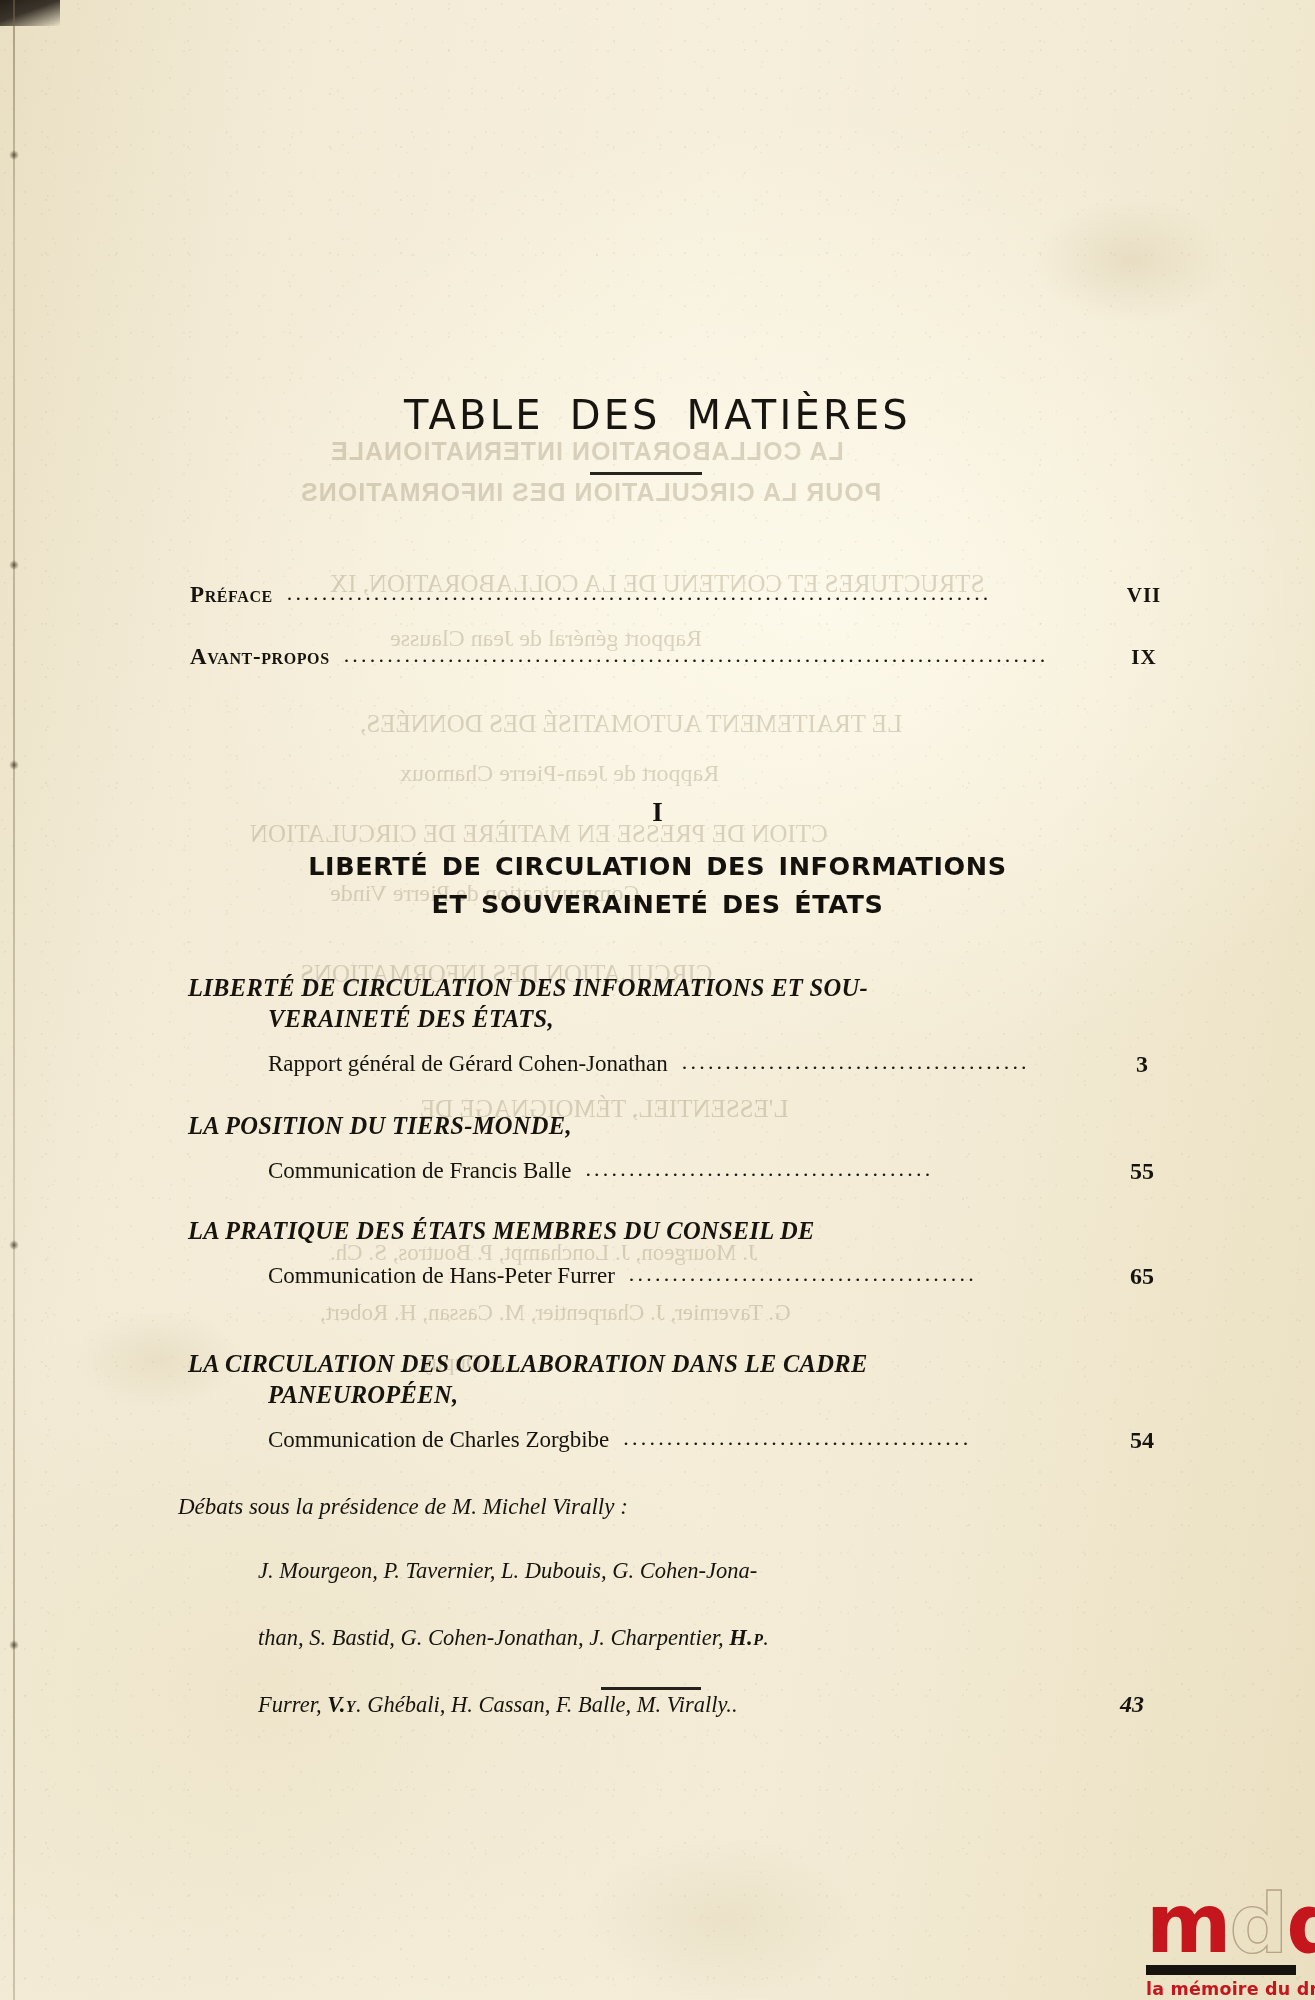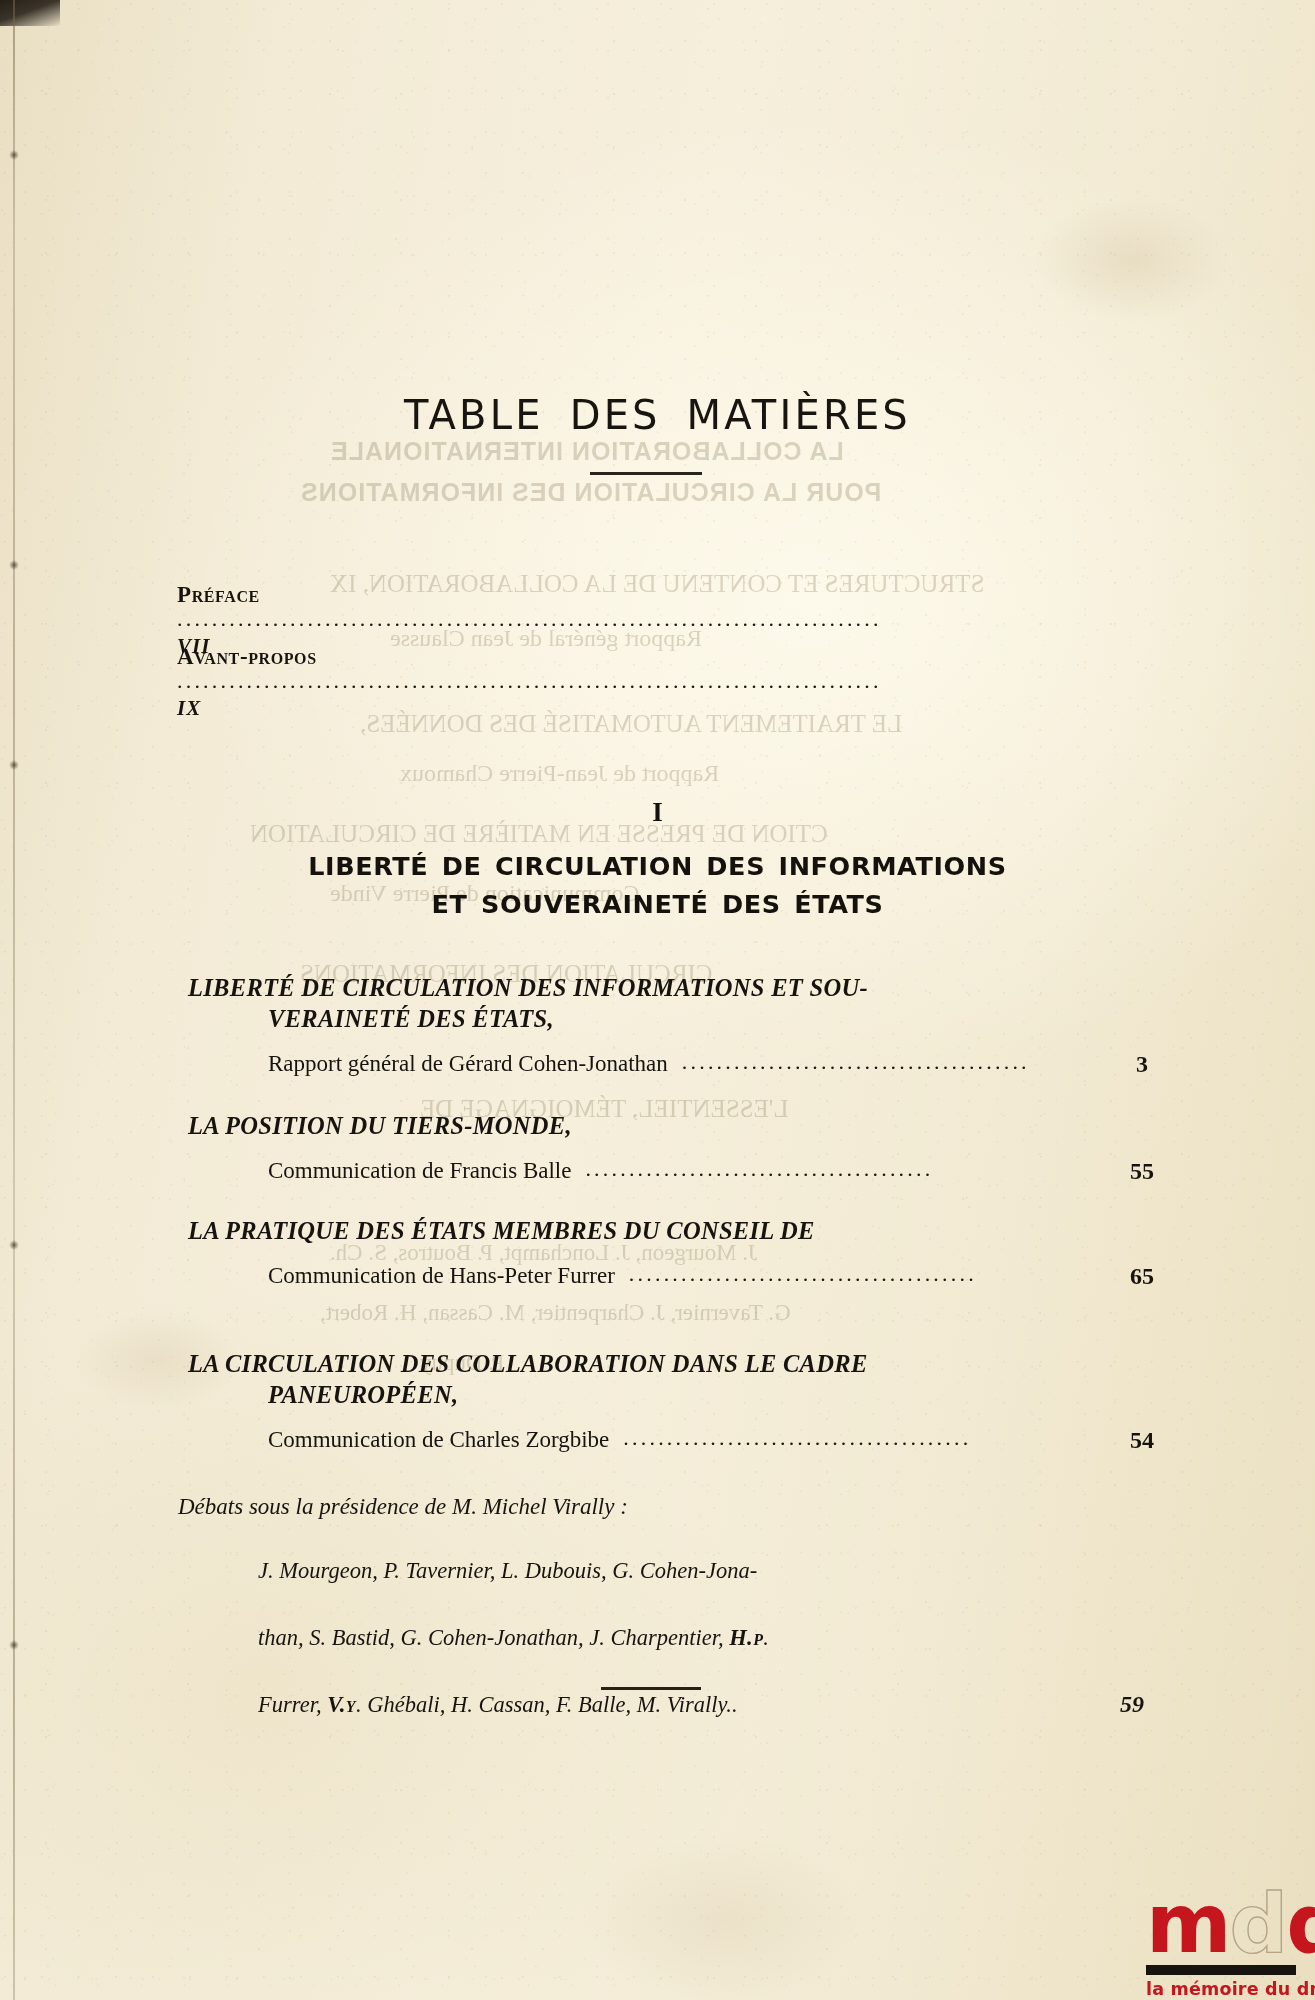--- a/index.html
+++ b/index.html
@@ -96,50 +96,49 @@
   }
   .bottom-rule {
     position: absolute;
     top: 1687px; left: 601px; width: 100px; height: 3px;
     background: #26211a;
   }
 
   
   .fm-row {
     position: absolute;
-    left: 163px; width: 1000px;
+    left: 190px; width: 1000px;
     display: flex;
     align-items: baseline;
     font-size: 22px;
     color: #171410;
-    flex-direction: column;
   }
   .smallcaps {
     font-variant: small-caps;
     letter-spacing: .6px;
     font-weight: 600;
   }
   .fm-label { font-size: 23px; }
   .leader {
     flex: 1 1 auto;
     margin: 0 10px 0 14px;
     overflow: hidden;
     white-space: nowrap;
     color: #1d1913;
     font-size: 22px;
     letter-spacing: 3.2px;
     transform: translateY(-2px);
   }
   .fm-page {
     width: 92px;
+    text-align: center;
     font-variant: small-caps;
     font-weight: 700;
     font-size: 21px;
     letter-spacing: 1px;
-    font-style: italic;
   }
 
   
   .part-num {
     position: absolute; top: 797px; left: 0; width: 1315px;
     text-align: center; font-size: 27px; font-weight: 700; color: #15120d;
     font-family: "Liberation Serif", serif;
   }
   .part-title {
     position: absolute; top: 847px; left: 0; width: 1315px;
@@ -322,21 +321,21 @@
       <div class="debats-body">
         <div class="debats-line">
           <span class="txt">J. Mourgeon, P. Tavernier, L. Dubouis, G. Cohen-Jona-</span>
         </div>
         <div class="debats-line">
           <span class="txt">than, S. Bastid, G. Cohen-Jonathan, J. Charpentier, <span style="font-variant:small-caps;font-weight:600;letter-spacing:.4px">H.p</span>.</span>
         </div>
         <div class="debats-line">
           <span class="txt">Furrer, <span style="font-variant:small-caps;font-weight:600;letter-spacing:.4px">V.y</span>. Ghébali, H. Cassan, F. Balle, M. Virally..</span>
           <span style="flex:1 1 auto"></span>
-          <span class="entry-page">59</span>
+          <span class="entry-page">43</span>
         </div>
       </div>
     </div>
 
     <div class="bottom-rule"></div>
 
     <div class="logo">
       <div class="logo-mark"><span class="m-solid">m</span><span class="d-outline">d</span><span class="m-solid">d</span></div>
       <div class="logo-bar"></div>
       <div class="logo-tag">la mémoire du droit</div>

